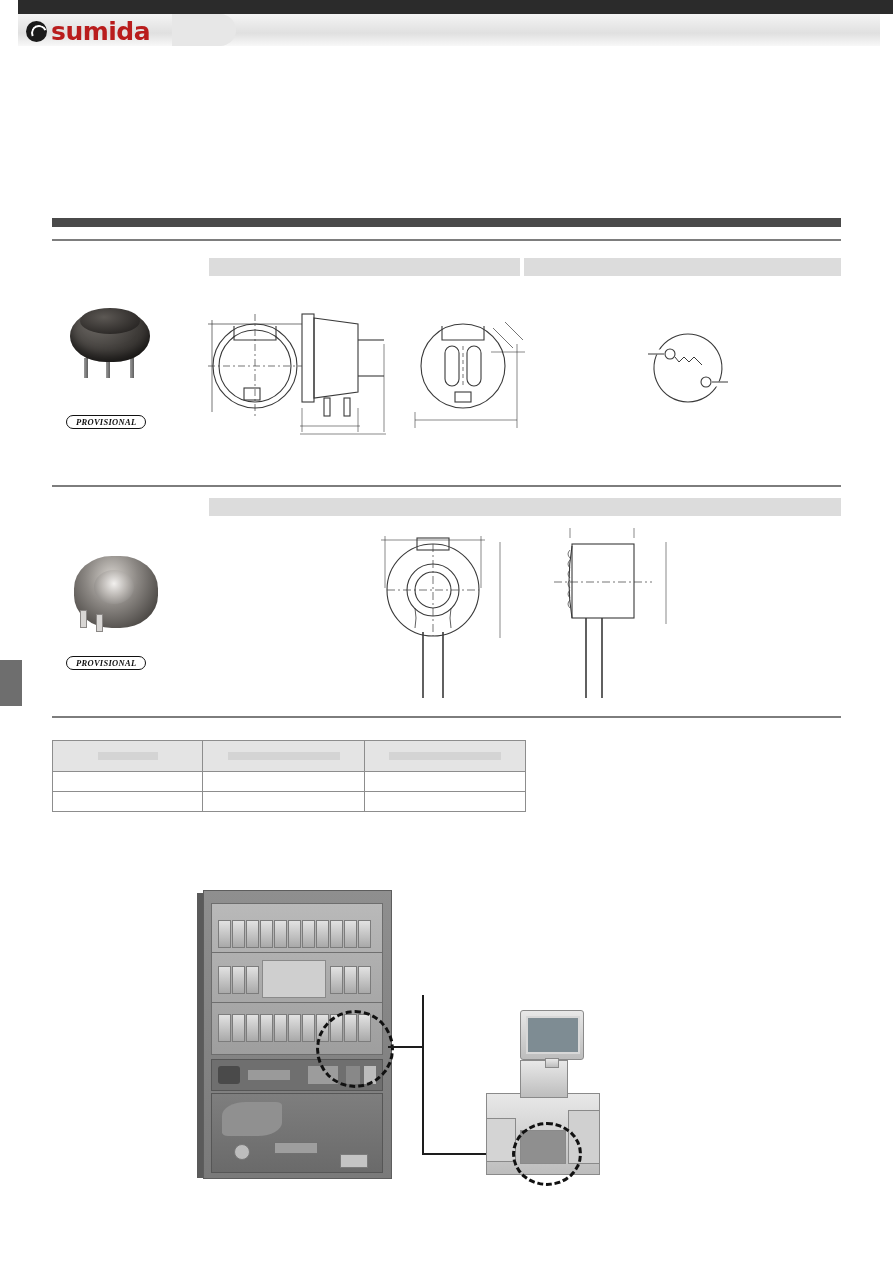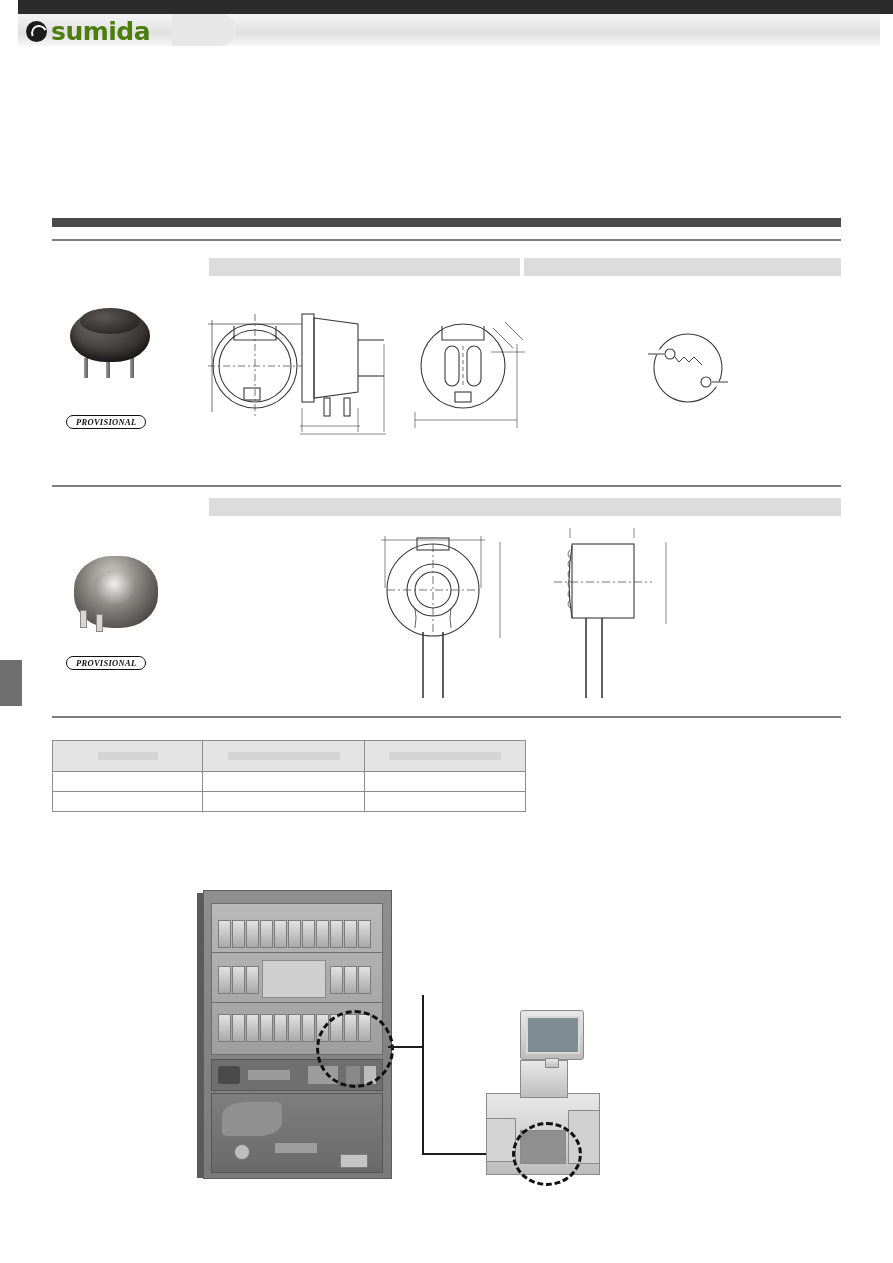--- a/index.html
+++ b/index.html
@@ -71,21 +71,21 @@
     border: 2px solid #ffffff;
     border-right-color: transparent;
     border-bottom-color: transparent;
     transform: rotate(20deg);
   }
   .logo-text {
     font-family: "DejaVu Sans", sans-serif;
     font-weight: bold;
     font-size: 25px;
     letter-spacing: -0.5px;
-    color: #4d7c0f;
+    color: #b91c1c;
   }
 
   
   .rule-thick {
     position: absolute;
     background: #4a4a4a;
   }
   .rule-thin {
     position: absolute;
     background: #7d7d7d;

